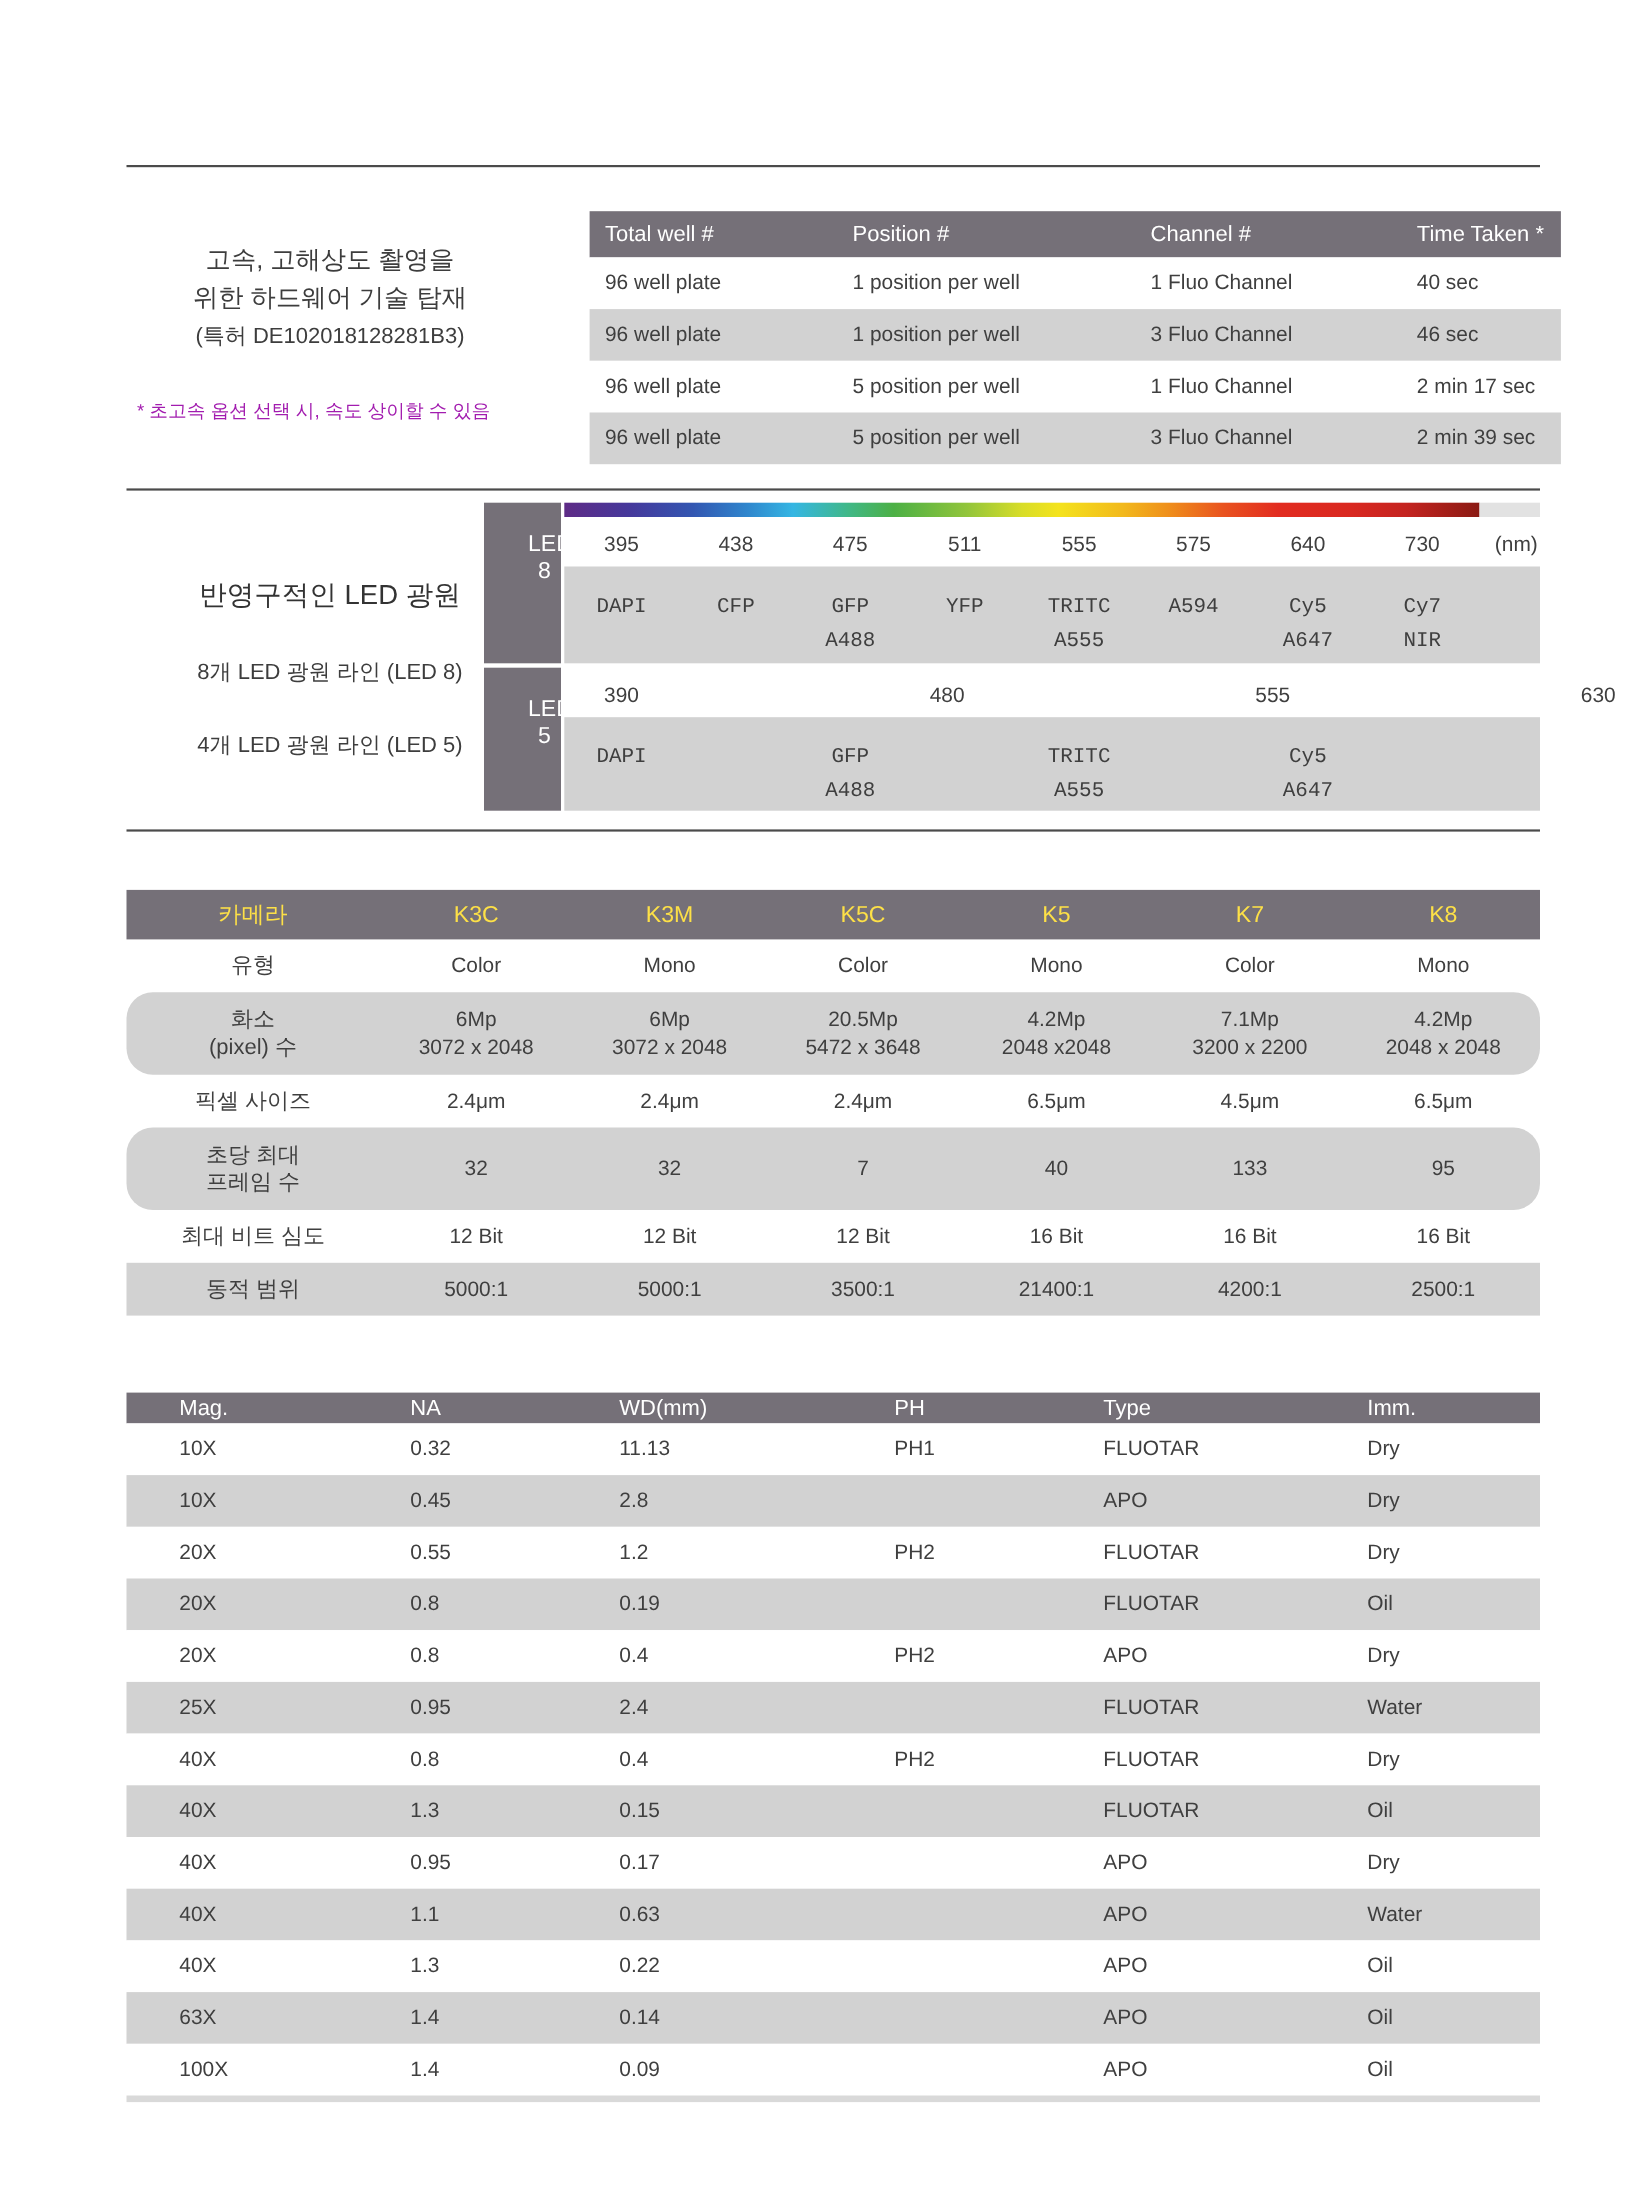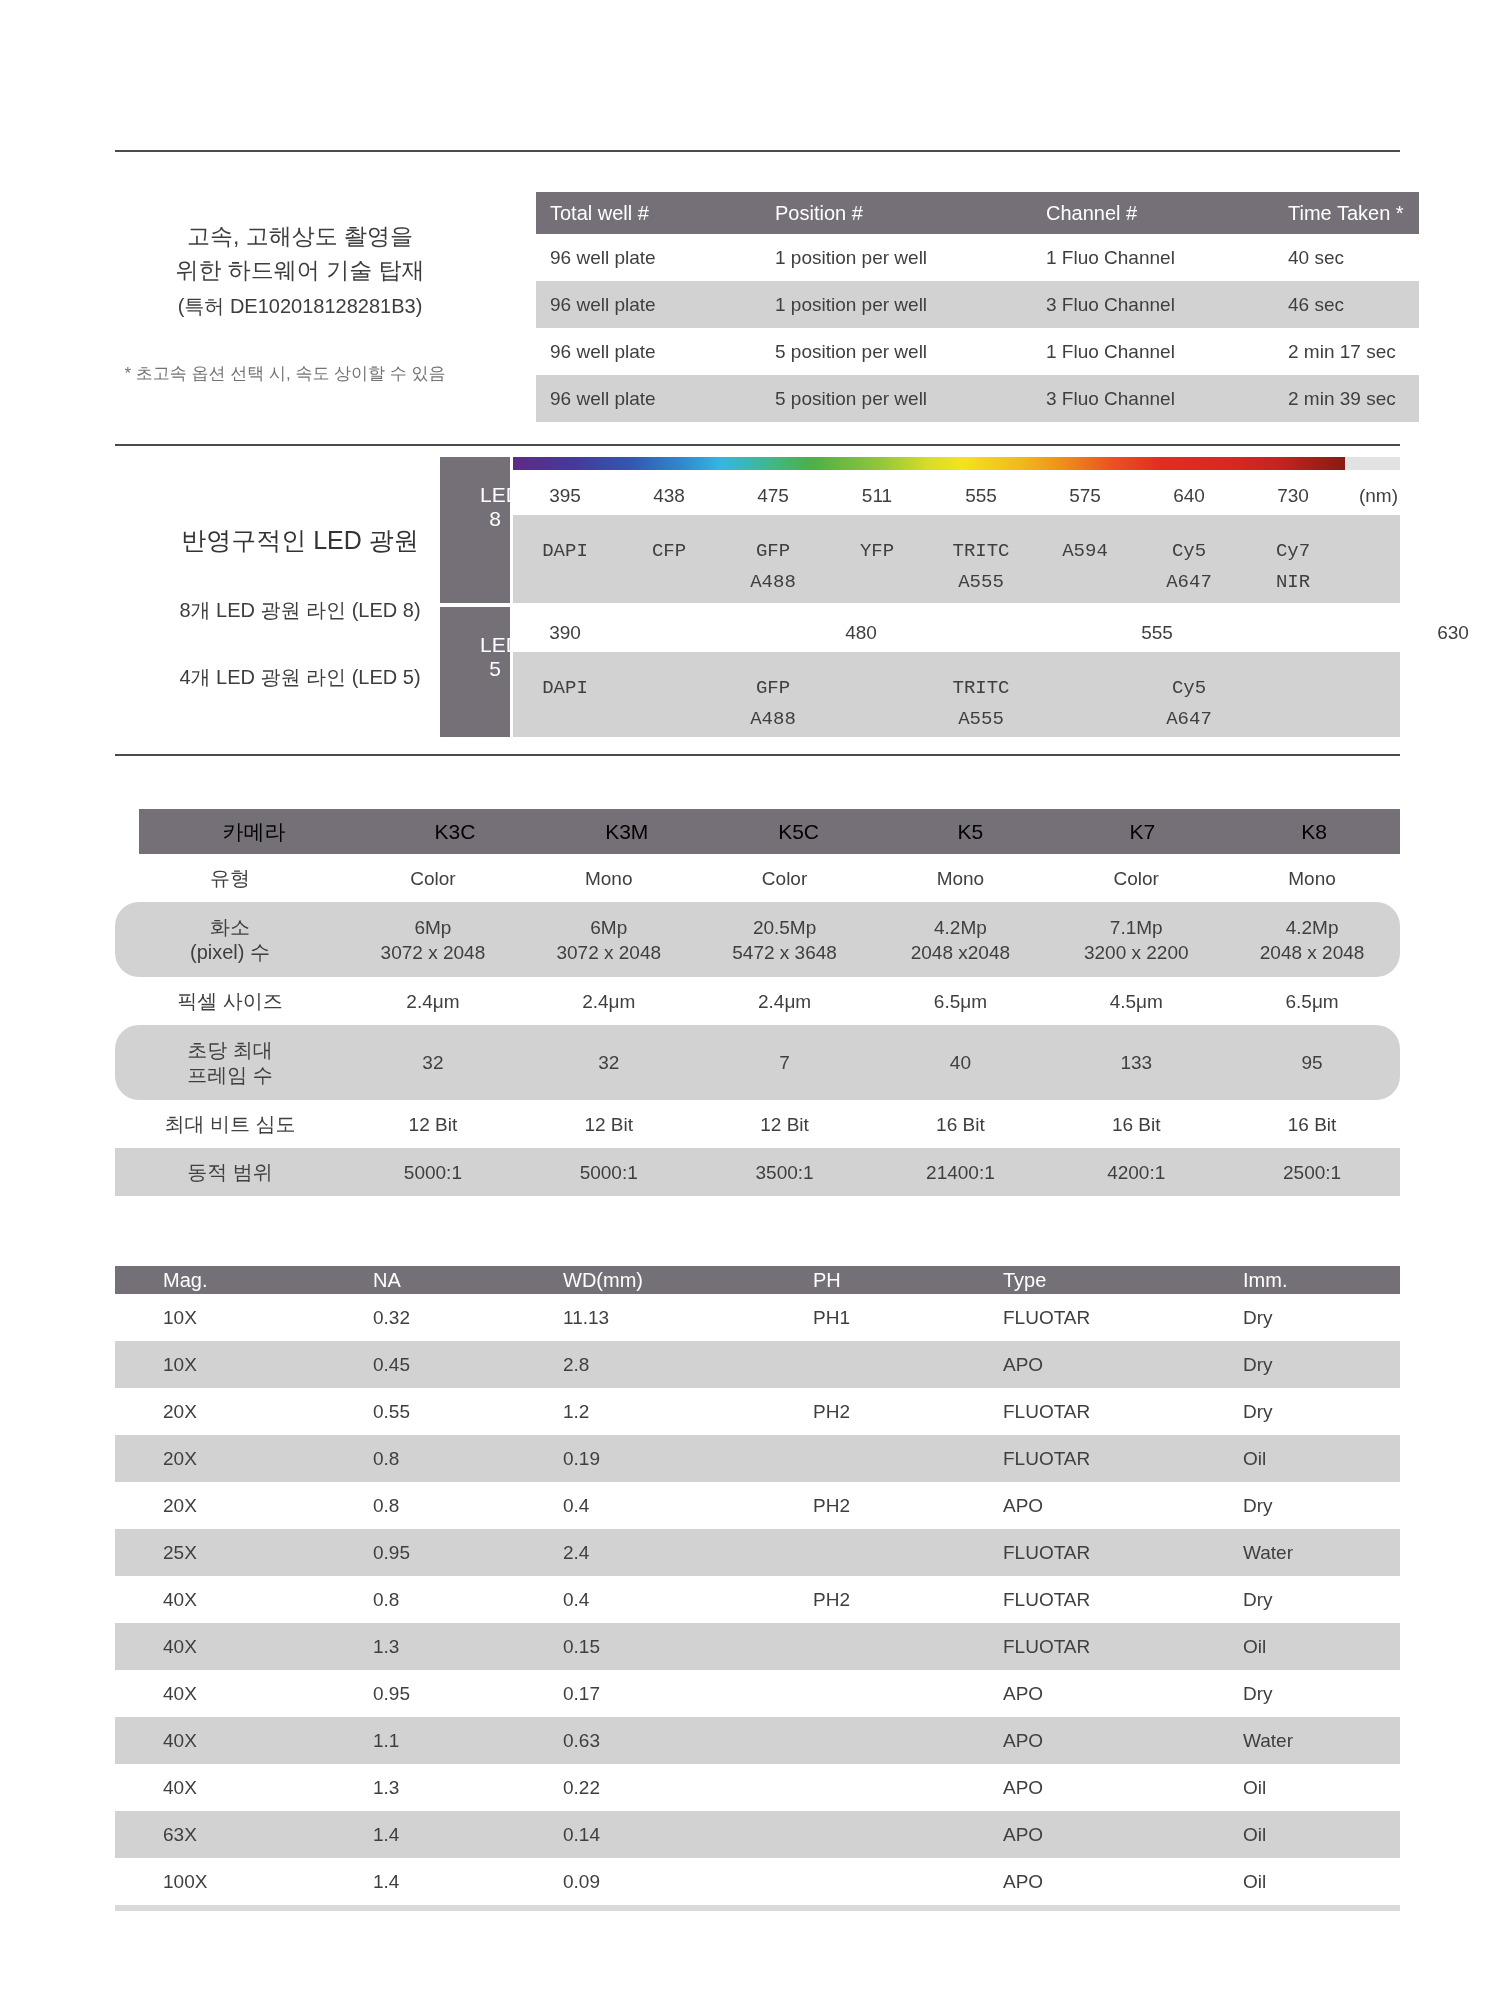--- a/index.html
+++ b/index.html
@@ -4,21 +4,21 @@
 <style>
   html,body{margin:0;padding:0;background:#ffffff;}
   .page{position:relative;width:1500px;height:2000px;background:#ffffff;overflow:hidden;
         font-family:"Liberation Sans","DejaVu Sans",sans-serif;color:#3f3f3f;}
   .rule{position:absolute;left:115px;width:1285px;height:2px;background:#4b4b4b;}
   .abs{position:absolute;}
   .ctr{text-align:center;}
 
   
   .s1-title{left:100px;top:219px;width:400px;font-size:23px;line-height:34px;color:#3d3d3d;}
-  .s1-foot{left:85px;top:362px;width:400px;font-size:17px;color:#737373;}
+  .s1-foot{left:85px;top:362px;width:400px;font-size:17px;color:#a21caf;}
 
   
   .t1{left:536px;top:192px;width:883px;}
   .t1 .hrow{display:grid;grid-template-columns:225px 271px 242px 145px;height:42px;
             background:#757078;color:#ffffff;align-items:center;font-size:20px;}
   .t1 .t1row{display:grid;grid-template-columns:225px 271px 242px 145px;height:47px;
             align-items:center;font-size:19px;background:#ffffff;}
   .t1 .t1row.alt{background:#d2d2d2;}
   .t1 .cell{padding-left:14px;white-space:nowrap;}
 
@@ -44,21 +44,21 @@
   .led8-nm{top:515px;height:88px;padding-top:0;}
   .led5-wl{top:607px;gap:44px;}
   .led5-nm{top:652px;height:85px;}
   .ledgrid .lc{text-align:center;}
   .lrow-nm .lc{padding-top:21px;font-family:Liberation Mono, monospace;}
   .ledgrid .unit{justify-self:end;padding-right:2px;}
 
   
   .cam{left:115px;top:809px;width:1285px;font-size:19px;}
   .cam .row{display:grid;grid-template-columns:230px repeat(6,1fr);align-items:center;}
-  .cam .hd{height:45px;background:#757078;color:#000000;font-size:21px;margin-left:24px;}
+  .cam .hd{height:45px;background:#757078;color:#fde047;font-size:21px;}
   .cam .row .c{text-align:center;line-height:25px;}
   .cam .h48{height:48px;}
   .cam .h75{height:75px;border-radius:24px;}
   .cam .row.alt{background:#d2d2d2;}
   .cam .lab{font-size:20px;}
 
   
   .obj{left:115px;top:1266px;width:1285px;font-size:19px;}
   .obj .row{display:grid;grid-template-columns:210px 190px 250px 190px 240px 205px;align-items:center;}
   .obj .hd{height:28px;background:#757078;color:#ffffff;font-size:20px;}

